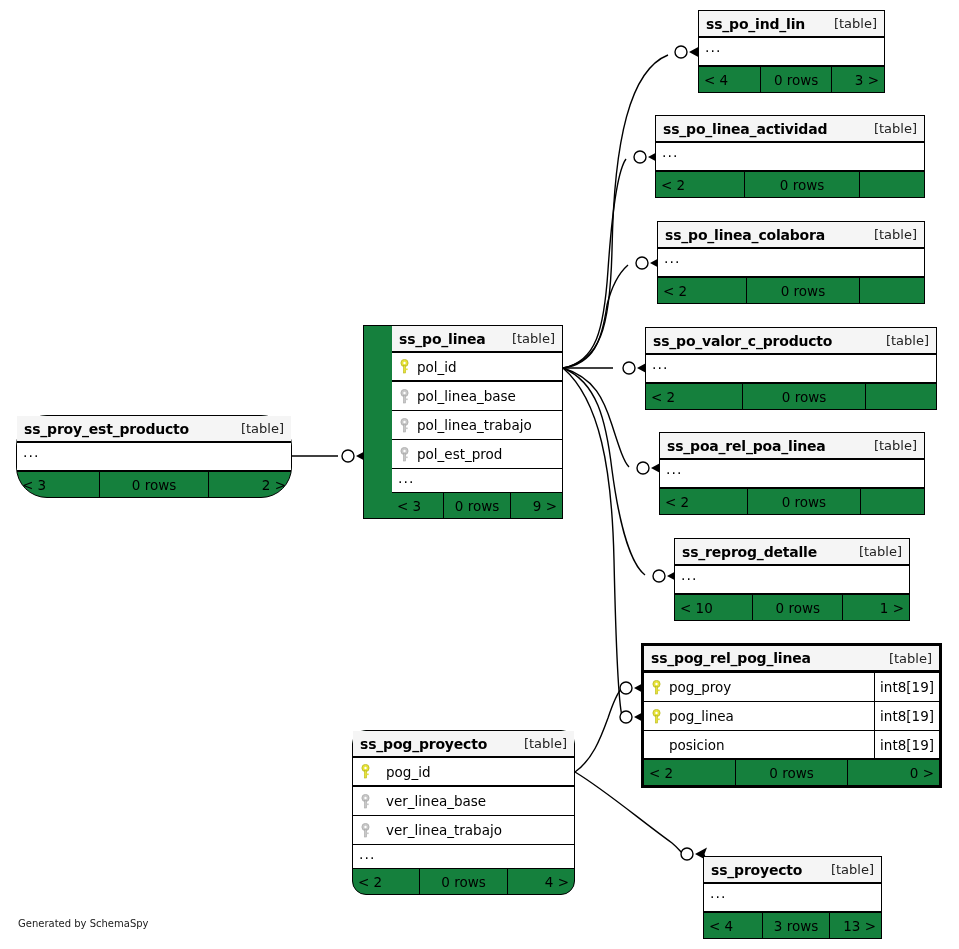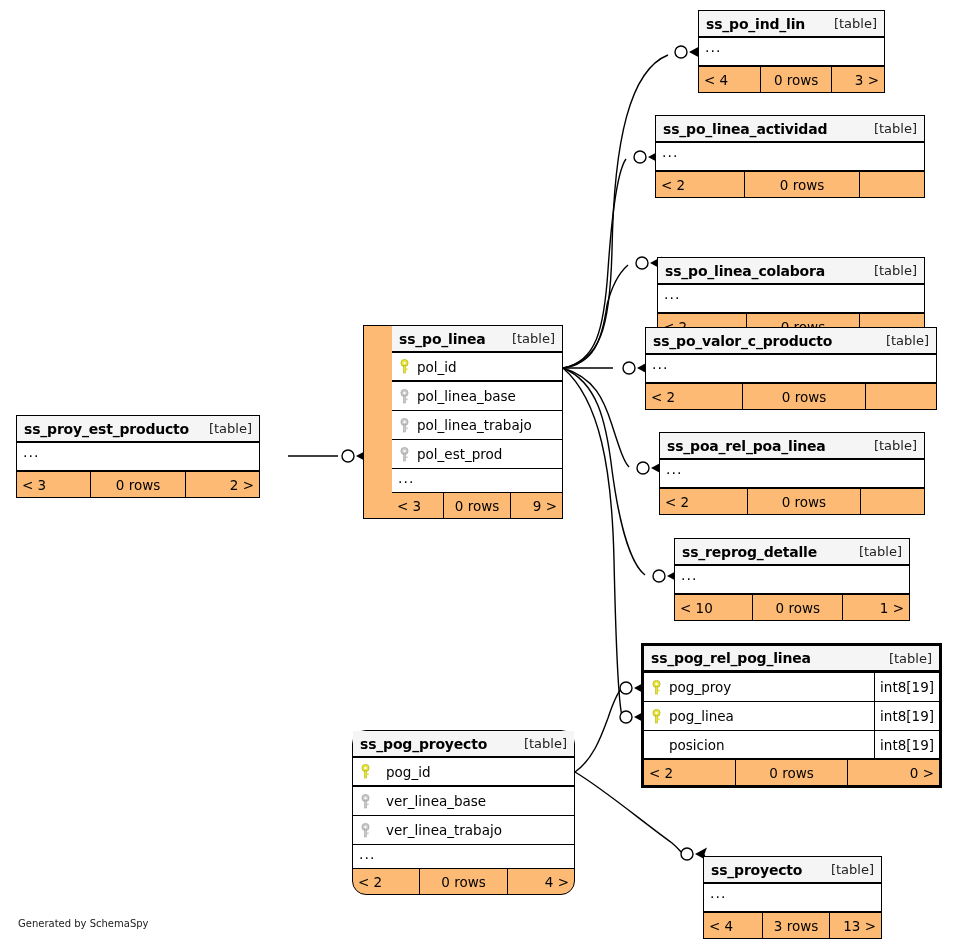--- a/index.html
+++ b/index.html
@@ -25,21 +25,21 @@
     left: 0; top: 0;
     width: 959px;
     height: 949px;
     pointer-events: none;
   }
 
   
   .tbl {
     position: absolute;
     box-sizing: border-box;
-    background: #fdba74;
+    background: #15803d;
     border: 1px solid #000000;
     font-size: 13.5px;
     color: #000000;
   }
   .tbl.focus {
     border: 3px solid #000000;
   }
   .tbl .hdr {
     box-sizing: border-box;
     background: #f5f5f5;
@@ -226,21 +226,21 @@
     <div class="row ellipsis thickline">
       <span class="lbl">...</span>
     </div>
     <div class="foot">
       <div class="f-left" style="width:33%">&lt; 2</div>
       <div class="f-mid" style="width:43%">0 rows</div>
       <div class="f-right" style="width:24%"></div>
     </div>
   </div>
 
-  <div class="tbl" style="left:657px; top:221px; width:268px;margin-top:36px;">
+  <div class="tbl" style="left:657px; top:221px; width:268px;">
     <div class="hdr">
       <span class="tname">ss_po_linea_colabora</span>
       <span class="ttype">[table]</span>
     </div>
     <div class="row ellipsis thickline">
       <span class="lbl">...</span>
     </div>
     <div class="foot">
       <div class="f-left" style="width:33%">&lt; 2</div>
       <div class="f-mid" style="width:43%">0 rows</div>
@@ -468,21 +468,21 @@
     <div class="row ellipsis" style="height:24px;">
       <span class="lbl">...</span>
     </div>
     <div class="foot">
       <div class="f-left" style="width:30%">&lt; 2</div>
       <div class="f-mid" style="width:40%">0 rows</div>
       <div class="f-right" style="width:30%">4 &gt;</div>
     </div>
   </div>
 
-  <div class="tbl" style="left:16px; top:415px; width:244px;">
+  <div class="tbl" style="left:16px; top:415px; width:276px;border-radius:31px;">
     <div class="hdr">
       <span class="tname">ss_proy_est_producto</span>
       <span class="ttype">[table]</span>
     </div>
     <div class="row ellipsis thickline">
       <span class="lbl">...</span>
     </div>
     <div class="foot">
       <div class="f-left" style="width:30%">&lt; 3</div>
       <div class="f-mid" style="width:40%">0 rows</div>

